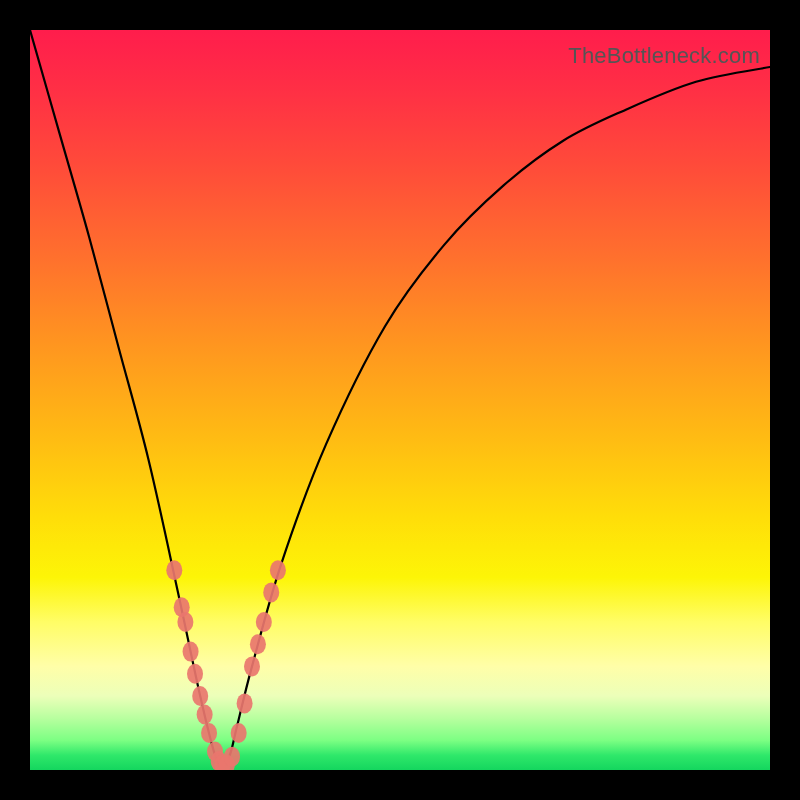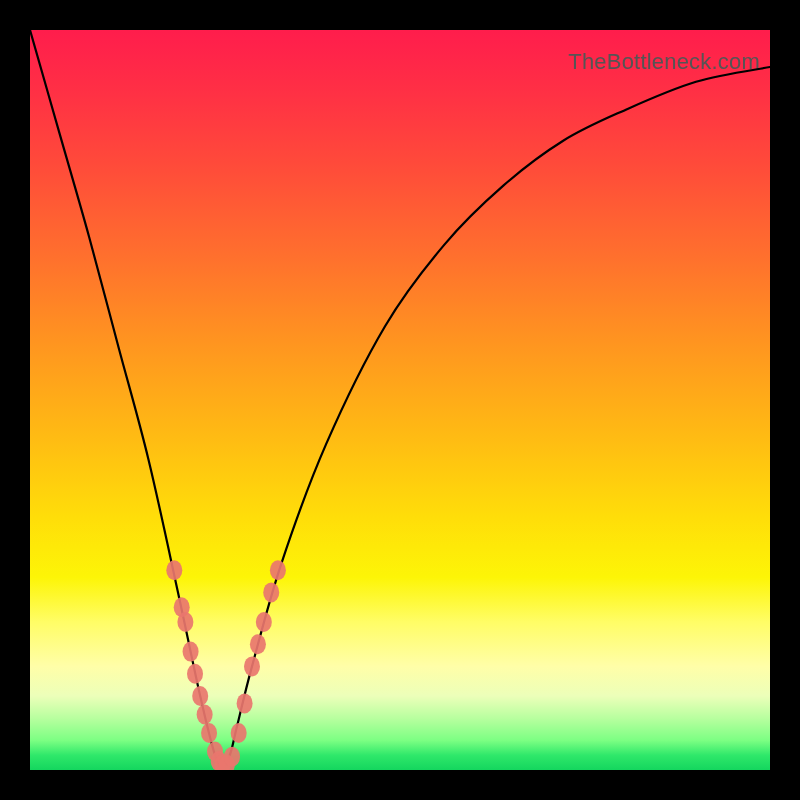--- a/index.html
+++ b/index.html
@@ -37,21 +37,21 @@
       #fffea8 86%,
       #ecffb9 90%,
       #b8ff9f 93%,
       #7cff83 96%,
       #2fe86a 98%,
       #14d65e 100%
     );
   }
   .watermark {
     position: absolute;
-    top: 19px;
+    top: 13px;
     right: 10px;
     color: #555;
     font-size: 22px;
     font-weight: 500;
     letter-spacing: 0.2px;
     user-select: none;
   }
   svg.curves {
     position: absolute;
     left: 0;

